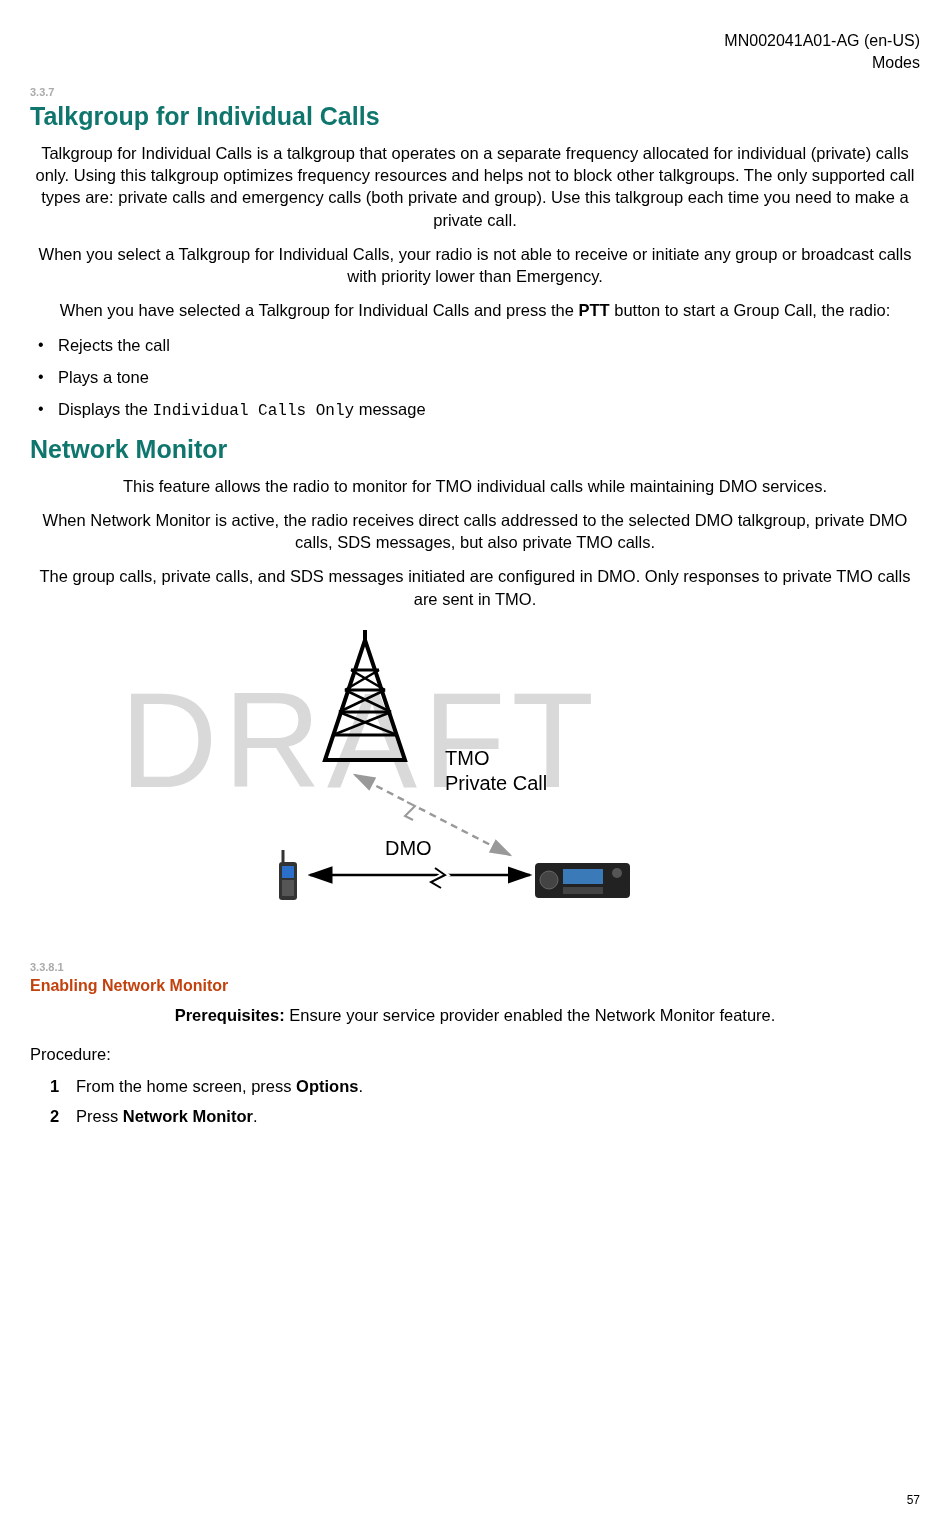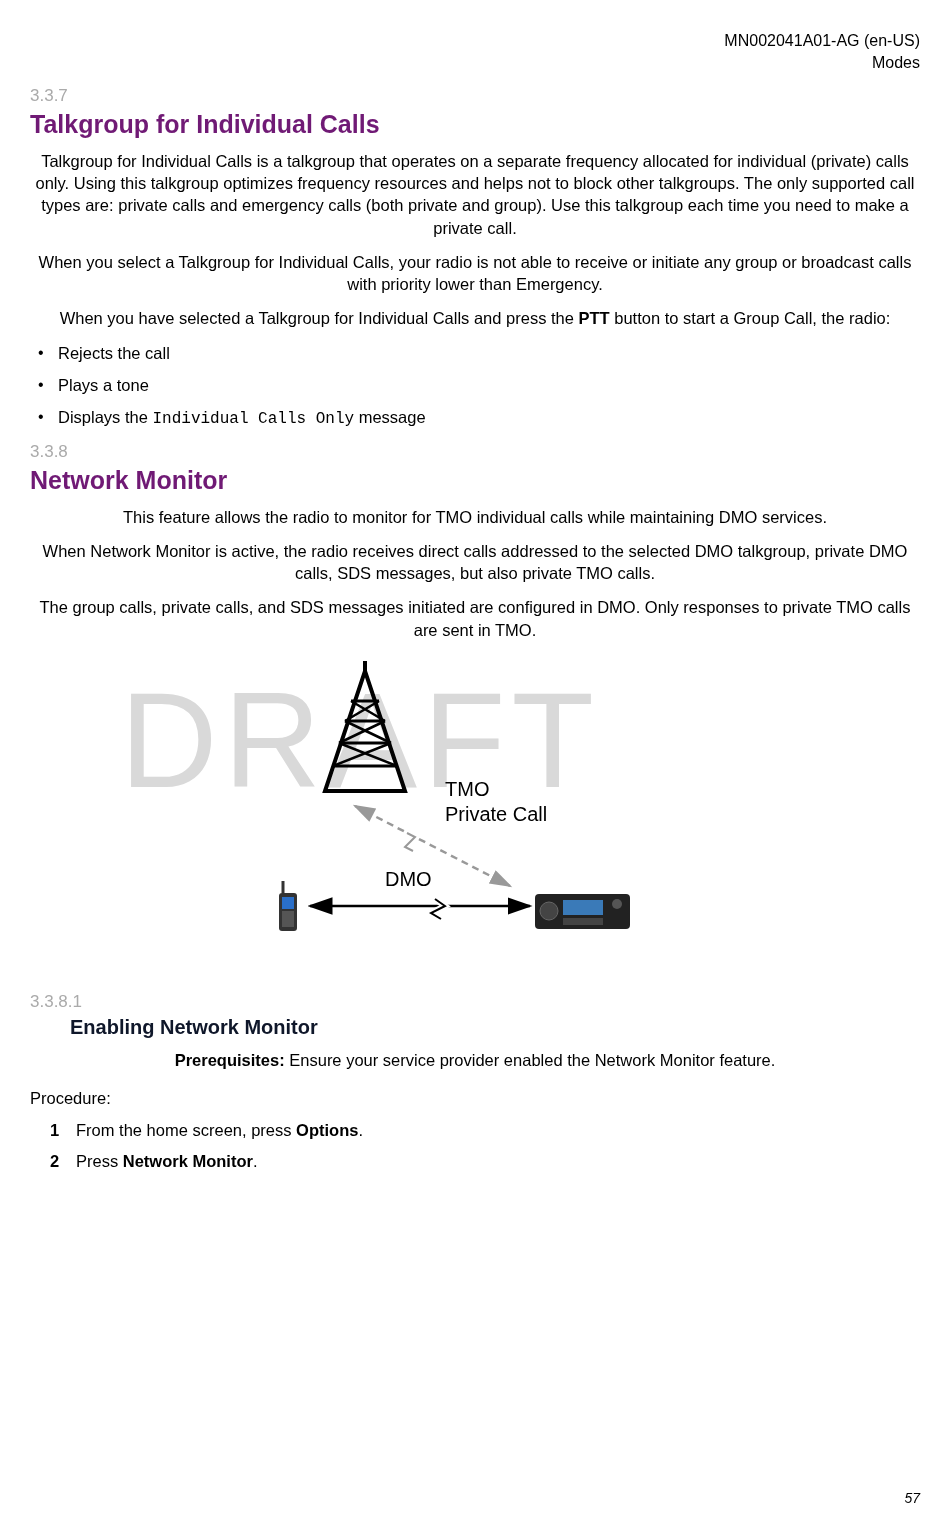--- a/index.html
+++ b/index.html
@@ -15,36 +15,35 @@
       padding: 30px 30px 40px 30px;
     }
     .header-right {
       text-align: right;
       font-size: 16px;
       line-height: 1.35;
       margin-bottom: 12px;
     }
     .section-num {
       color: #aaa;
-      font-size: 17px;
-      font-weight: normal;
+      font-size: 11px;
+      font-weight: bold;
       margin-top: 8px;
     }
     .section-title {
-      color: #701a75;
+      color: #0f766e;
       font-size: 25px;
       font-weight: bold;
       margin-bottom: 8px;
     }
     .section-title-h3 {
-      color: #0f172a;
-      font-size: 20px;
+      color: #c2410c;
+      font-size: 16px;
       font-weight: bold;
       margin-bottom: 8px;
-      margin-left: 40px;
     }
     .para {
       margin-bottom: 12px;
       text-align: center;
     }
     .para .ptt { font-weight: bold; margin-top: 28px; }
     .mono { font-family: "Courier New", monospace; font-size: 16px; }
     .bullets {
       list-style: none;
       padding-left: 4px;
@@ -94,22 +93,21 @@
       position: absolute;
       left: 0;
       top: 0;
       font-weight: bold;
     }
     .bold { font-weight: bold; }
     .page-num {
       position: absolute;
       bottom: 20px;
       right: 30px;
-      font-size: 14px;
-      font-style: italic;
+      font-size: 12px;
     }
   </style>
 </head>
 <body>
 
 <div class="watermark">DRAFT</div>
 
 <div class="content">
 
   <div class="header-right">
@@ -127,21 +125,20 @@
   </p>
 
   <ul class="bullets">
     <li>Rejects the call</li>
     <li>Plays a tone</li>
     <li>
       <span>Displays the </span><span class="mono">Individual Calls Only</span><span> message</span>
     </li>
   </ul>
 
-  <div class="section-num">3.3.8</div>
   <div class="section-title">Network Monitor</div>
 
   <p class="para">This feature allows the radio to monitor for TMO individual calls while maintaining DMO services.</p>
   <p class="para">When Network Monitor is active, the radio receives direct calls addressed to the selected DMO talkgroup, private DMO calls, SDS messages, but also private TMO calls.</p>
   <p class="para">The group calls, private calls, and SDS messages initiated are configured in DMO. Only responses to private TMO calls are sent in TMO.</p>
 
   <div class="diagram-wrap">
     <svg width="440" height="290" viewBox="0 0 440 290">
 
       <g transform="translate(70,10)">

